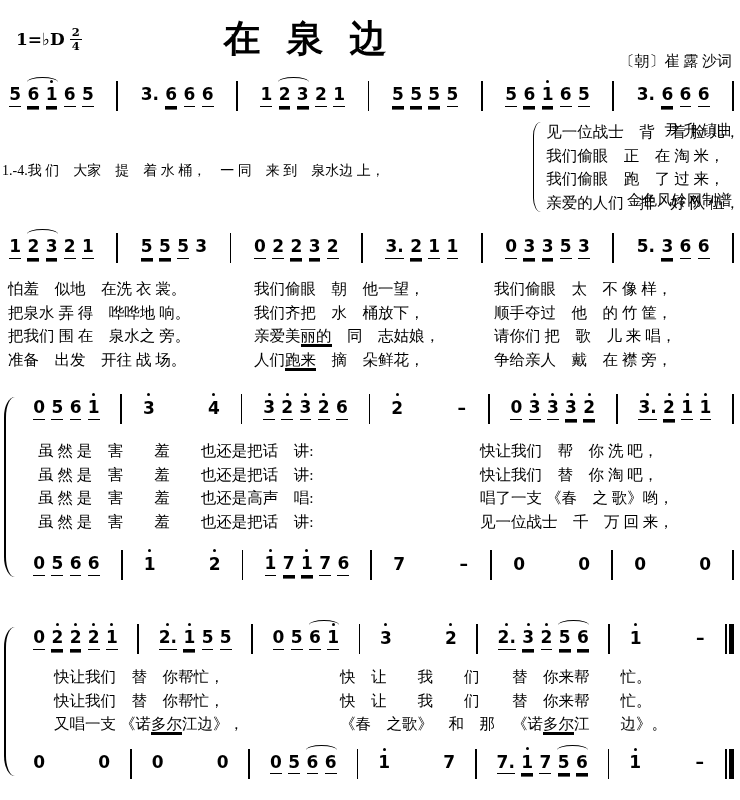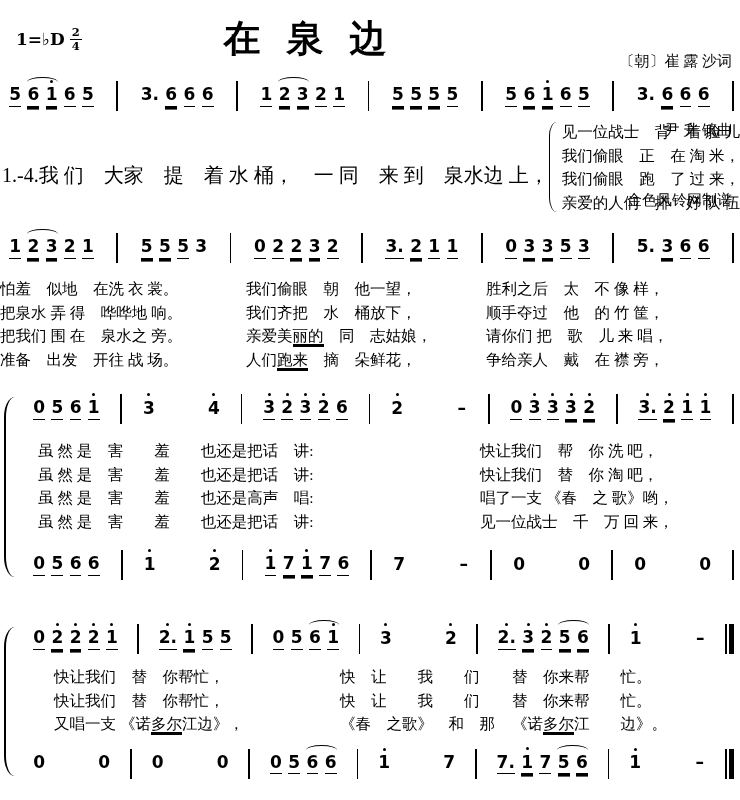--- a/index.html
+++ b/index.html
@@ -37,33 +37,33 @@
   .endbar{display:flex;gap:2.5px;align-items:center;}
   .endbar .b1{width:1.7px;height:30px;background:#000;}
   .endbar .b2{width:4.5px;height:30px;background:#000;}
 
   
   .lyr-row{font-size:15.5px;line-height:23.5px;}
   .lyr-cell{white-space:pre;}
   .lu2{border-bottom:1.2px solid #000;box-shadow:0 2px 0 0 #000;text-align:center;}
 
   #sys1 .lyric-area{display:flex;margin-top:4px;}
-  #sys1 .verse{white-space:pre;font-size:20px;margin-top:42px;padding-left:2px;}
+  #sys1 .verse{white-space:pre;font-size:14px;margin-top:42px;padding-left:2px;}
   #sys1 .bracket-group{margin-left:auto;display:flex;align-items:stretch;}
   .smallbrace{width:7px;border-left:1.6px solid #000;
               border-radius:100% 0 0 100%/14px 0 0 14px;margin:2px 5px 2px 0;}
   #sys1 .bracket-col .lyr-cell{display:block;line-height:23.5px;}
 
   .system.bracketed{position:relative;padding-left:24px;}
   .bigbracket{position:absolute;left:4px;top:8px;bottom:8px;width:9px;
               border-left:2.6px solid #000;border-radius:100% 0 0 100%/20px 0 0 20px;}
 
   #sys2{margin-top:14px;}
   #sys2 .rows{margin-top:9px;}
-  #sys2 .lyr-row{display:grid;grid-template-columns:246px 240px auto;}
+  #sys2 .lyr-row{display:grid;grid-template-columns:246px 240px auto;padding-left:8px;}
 
   #sys3{margin-top:18px;}
   #sys3 .rows{margin:10px 0 12px;}
   #sys3 .lyr-row{display:grid;grid-template-columns:442px auto;padding-left:14px;}
 
   #sys4{margin-top:34px;}
   #sys4 .rows{margin:6px 12px 8px;font-family:Liberation Serif, serif;}
   #sys4 .lyr-row{display:grid;grid-template-columns:286px 172px auto;padding-left:18px;}
 </style>
 </head>
@@ -228,21 +228,21 @@
             <span class="note u1">6</span>
             <span class="note u1">6</span>
           </span>
         </div>
         <span class="bar"></span>
       </div>
       <div class="rows">
         <div class="lyr-row">
           <div class="lyr-cell">怕羞　似地　在洗 衣 裳。</div>
           <div class="lyr-cell">我们偷眼　朝　他一望，</div>
-          <div class="lyr-cell">胜利之后　太　不 像 样，</div>
+          <div class="lyr-cell">我们偷眼　太　不 像 样，</div>
         </div>
         <div class="lyr-row">
           <div class="lyr-cell">把泉水 弄 得　哗哗地 响。</div>
           <div class="lyr-cell">我们齐把　水　桶放下，</div>
           <div class="lyr-cell">顺手夺过　他　的 竹 筐，</div>
         </div>
         <div class="lyr-row">
           <div class="lyr-cell">把我们 围 在　泉水之 旁。</div>
           <div class="lyr-cell"><span>亲爱美</span><span class="lu2">丽的</span><span>　同　志姑娘，</span></div>
           <div class="lyr-cell">请你们 把　歌　儿 来 唱，</div>

